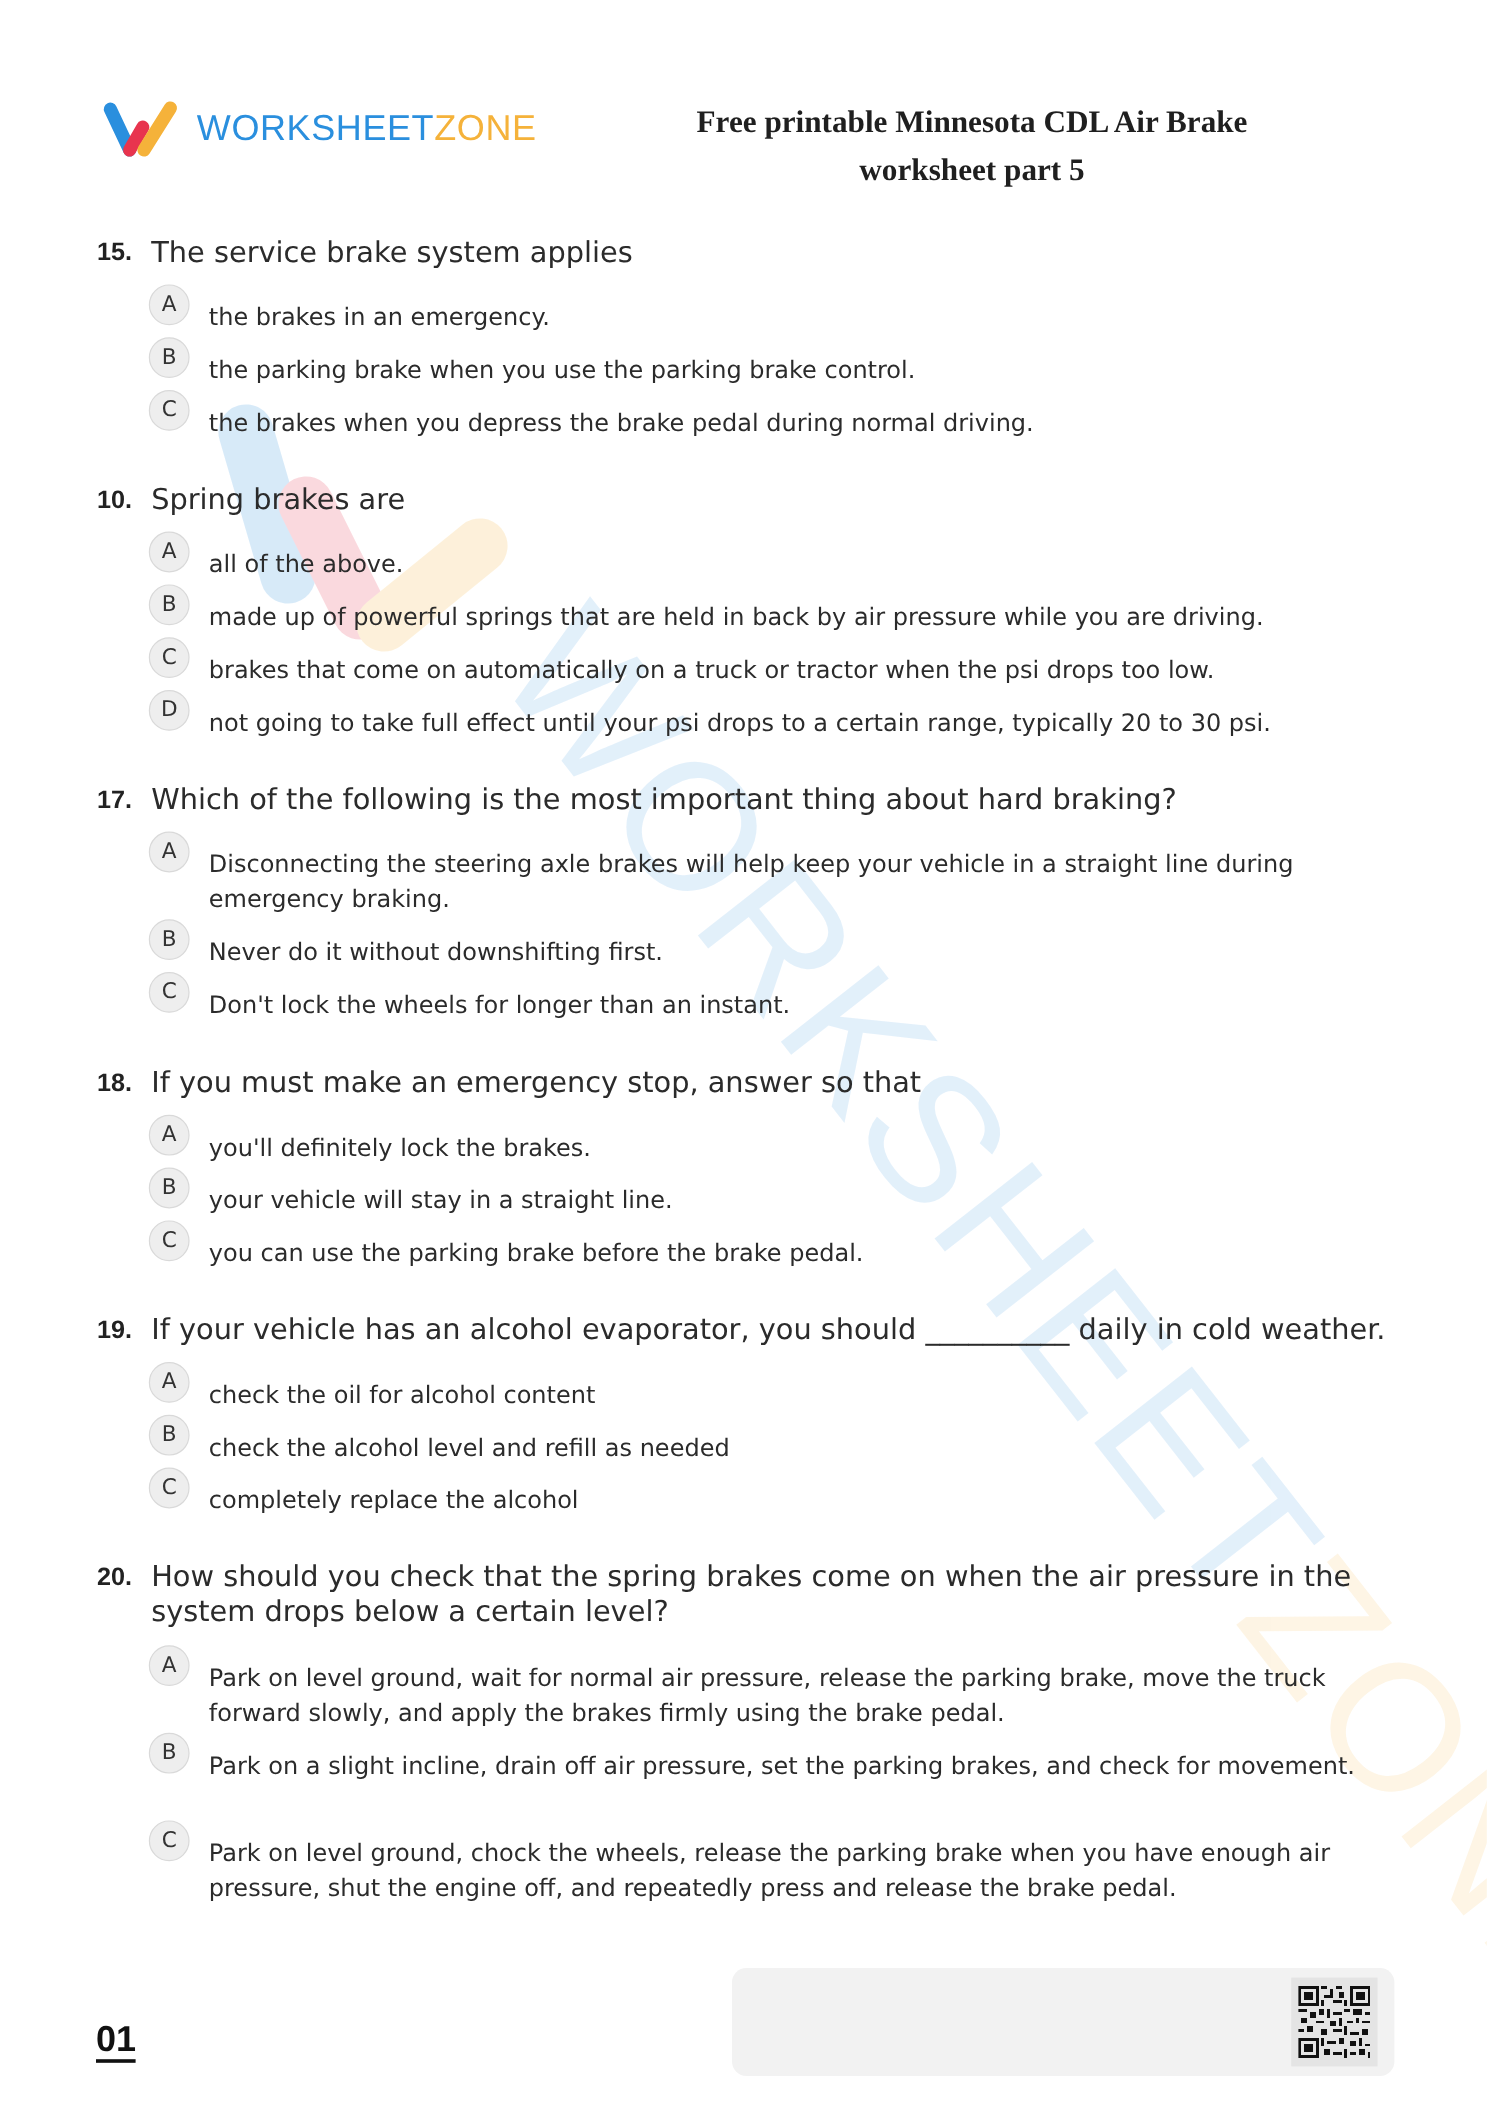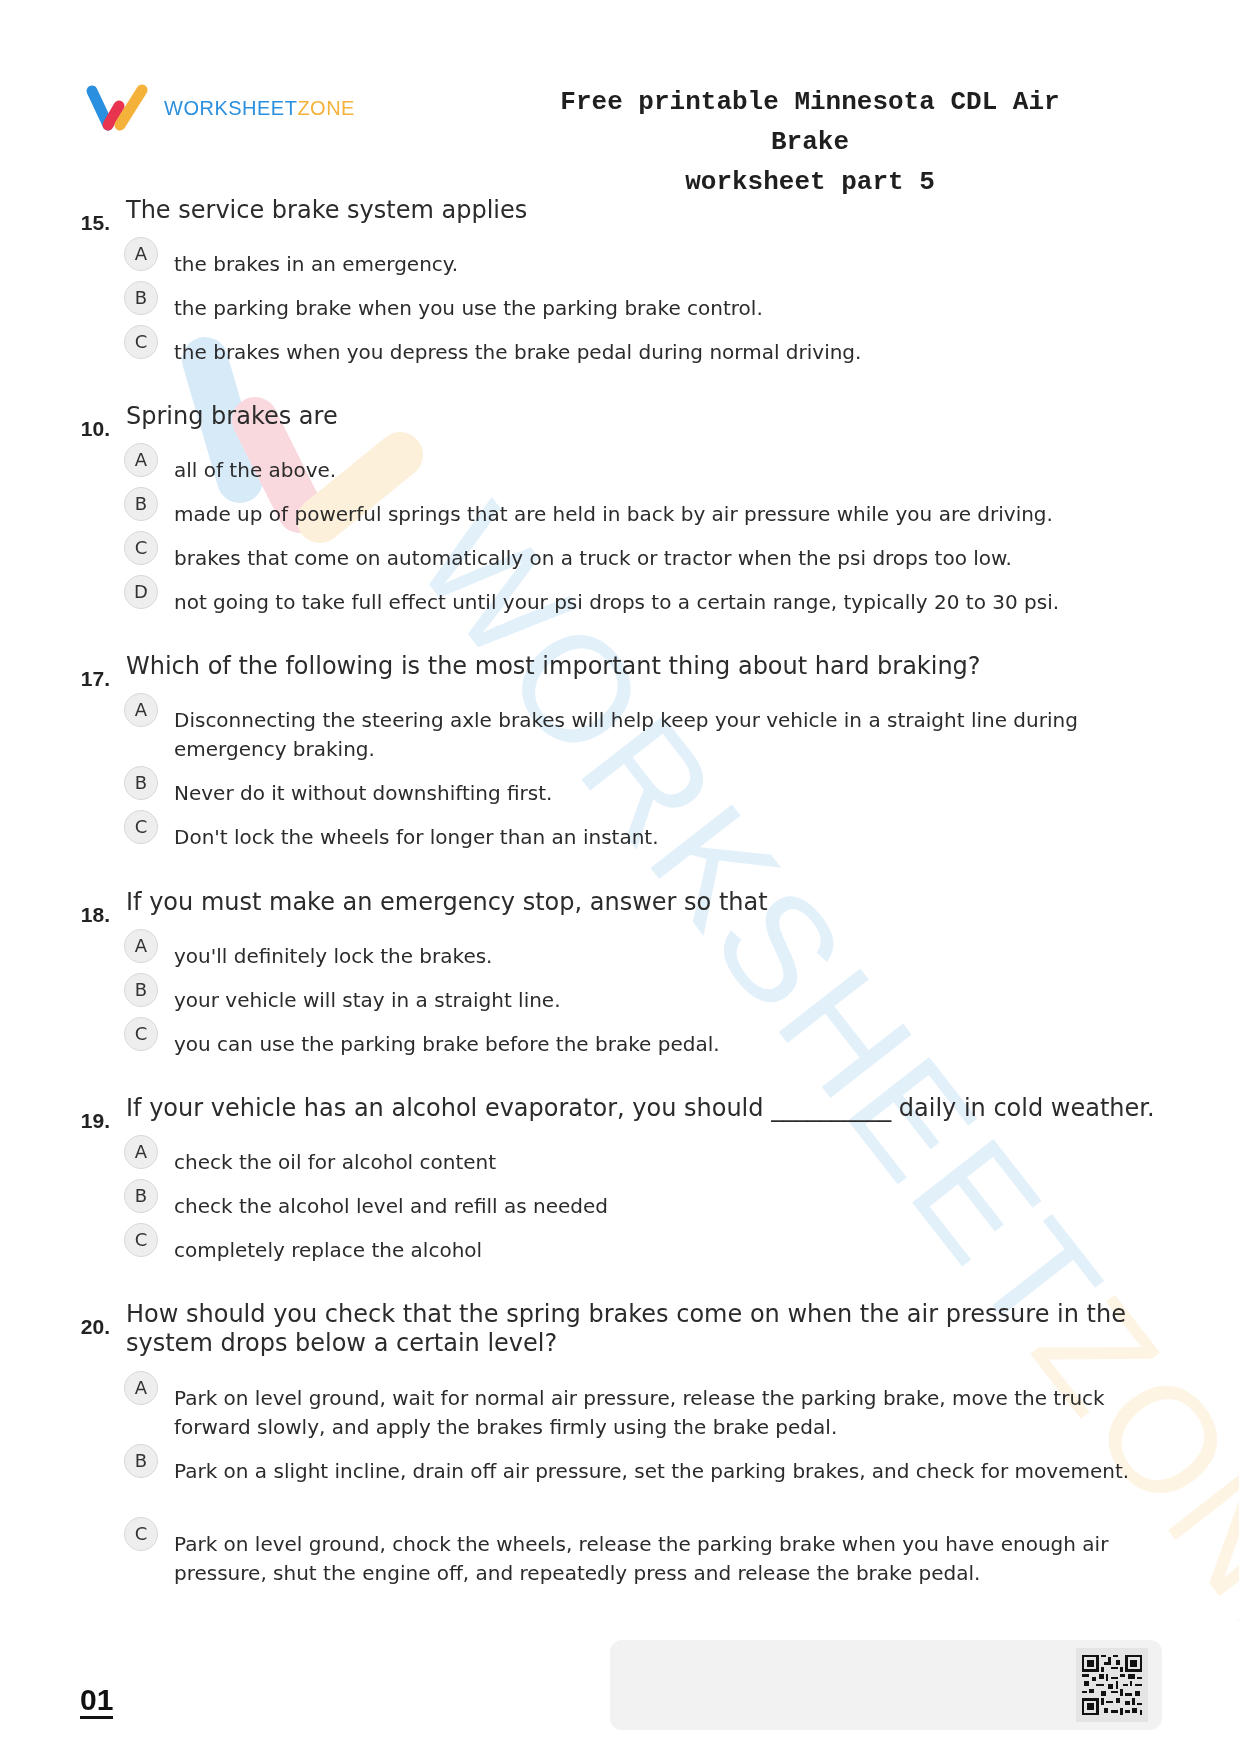--- a/index.html
+++ b/index.html
@@ -4,28 +4,28 @@
 <style>
   * { box-sizing: border-box; margin: 0; padding: 0; }
   html, body { width: 1239px; height: 1754px; background: #ffffff; }
   body { position: relative; font-family: "DejaVu Sans", "Liberation Sans", sans-serif; color: #2b2b2b; overflow: hidden; }
 
   .watermark { position: absolute; left: 0; top: 0; width: 1239px; height: 1754px; pointer-events: none; z-index: 0; }
 
   .header { position: absolute; left: 0; top: 0; width: 1239px; height: 180px; z-index: 1; }
   .logo { position: absolute; left: 84px; top: 82px; display: flex; align-items: center; gap: 12px; }
   .logo-mark { width: 68px; height: 52px; }
-  .logo-text { font-family: "Liberation Sans", sans-serif; font-size: 20px; letter-spacing: 0.5px; font-weight: 400; text-align: right; }
+  .logo-text { font-family: "Liberation Sans", sans-serif; font-size: 30px; letter-spacing: 0.5px; font-weight: 400; text-align: right; }
   .logo-text .w { color: #2a8fde; }
   .logo-text .z { color: #f5b23a; }
-  .title { position: absolute; left: 520px; top: 82px; width: 580px; text-align: center; font-family: Liberation Mono, monospace; font-weight: 700; font-size: 26px; line-height: 40px; color: #1f1f1f; }
+  .title { position: absolute; left: 520px; top: 82px; width: 580px; text-align: center; font-family: Liberation Serif, serif; font-weight: 700; font-size: 26px; line-height: 40px; color: #1f1f1f; }
 
   .questions { position: absolute; left: 0; top: 0; width: 1239px; z-index: 1; }
   .q { position: absolute; left: 0; width: 1239px; }
-  .q-num { position: absolute; left: 74px; width: 36px; text-align: right; font-family: "Liberation Sans", sans-serif; font-weight: 700; font-size: 21px; line-height: 29px; color: #222; margin-top: 12px; }
+  .q-num { position: absolute; left: 74px; width: 36px; text-align: right; font-family: "Liberation Sans", sans-serif; font-weight: 700; font-size: 21px; line-height: 29px; color: #222; }
   .q-text { position: absolute; left: 126px; width: 1040px; font-size: 24px; line-height: 29px; color: #2b2b2b; }
   .opt { position: absolute; left: 124px; width: 1040px; }
   .opt-badge { position: absolute; left: 0; top: 0; width: 34px; height: 34px; border-radius: 50%; background: #eeeeee; border: 1px solid #d9d9d9; font-size: 18px; line-height: 32px; text-align: center; color: #333; cursor: pointer; }
   .opt-text { position: absolute; left: 50px; top: 1px; width: 1000px; font-size: 20px; line-height: 29px; color: #2b2b2b; margin-top: 12px; }
 
   .page-num { position: absolute; left: 80px; top: 1684px; font-family: "Liberation Sans", sans-serif; font-weight: 700; font-size: 30px; color: #111; border-bottom: 3px solid #111; line-height: 32px; z-index: 1; }
   .footer-box { position: absolute; left: 610px; top: 1640px; width: 552px; height: 90px; background: #f2f2f2; border-radius: 12px; z-index: 1; }
   .footer-text { position: absolute; left: 28px; top: 30px; font-size: 20px; color: #8a8a8a; }
   .qr { position: absolute; left: 466px; top: 8px; width: 72px; height: 74px; background: #e4e4e4; padding: 6px; }
   .qr svg { width: 60px; height: 62px; display: block; }

